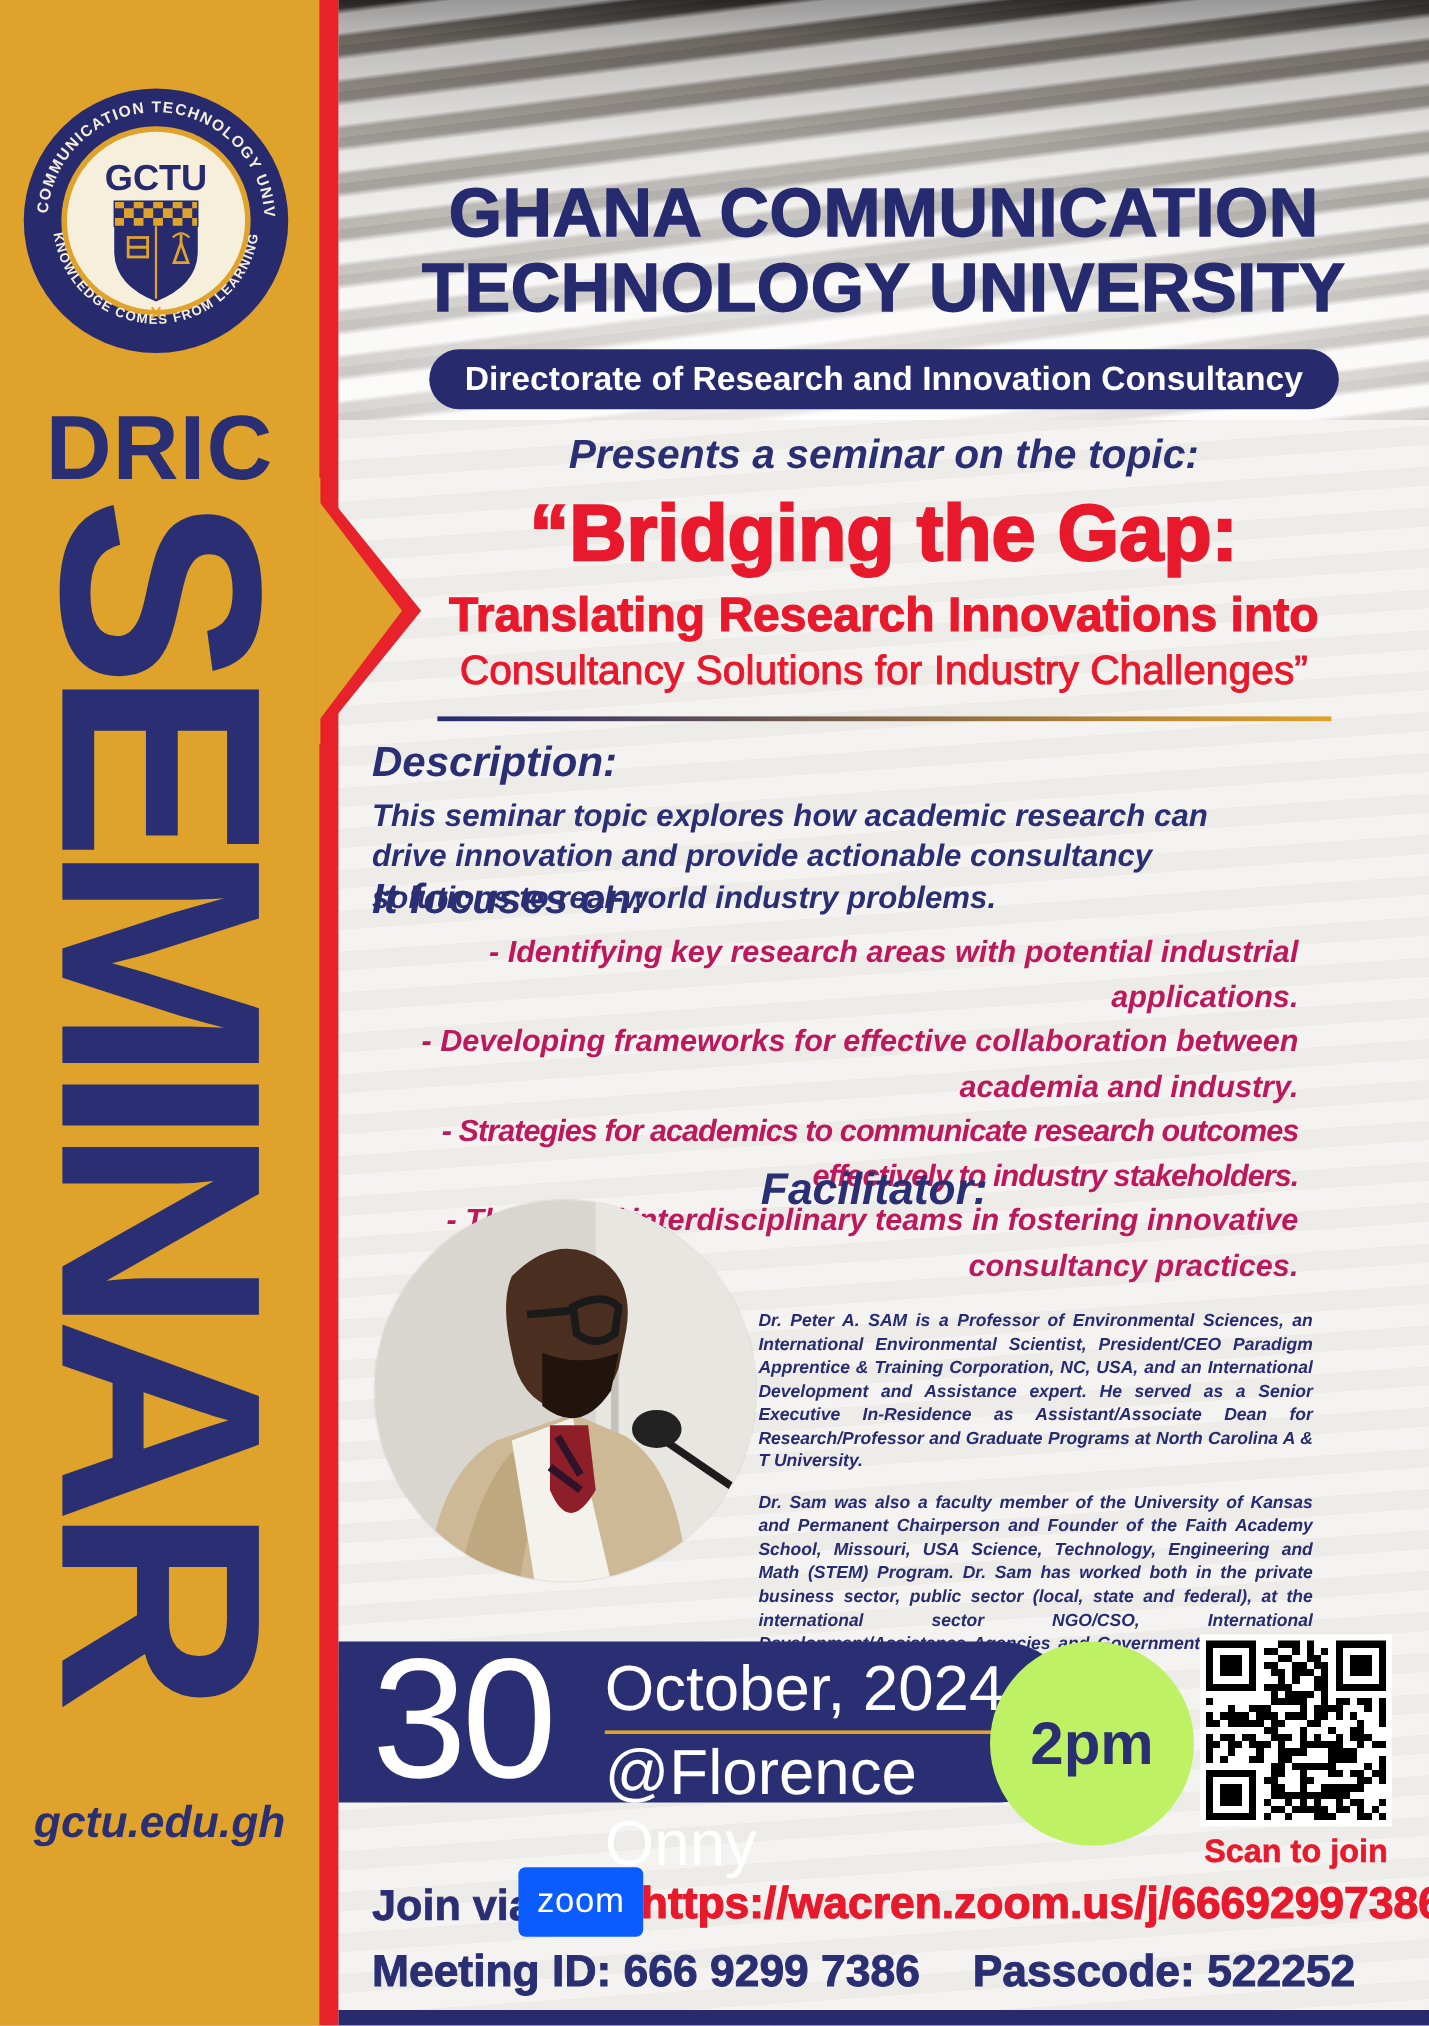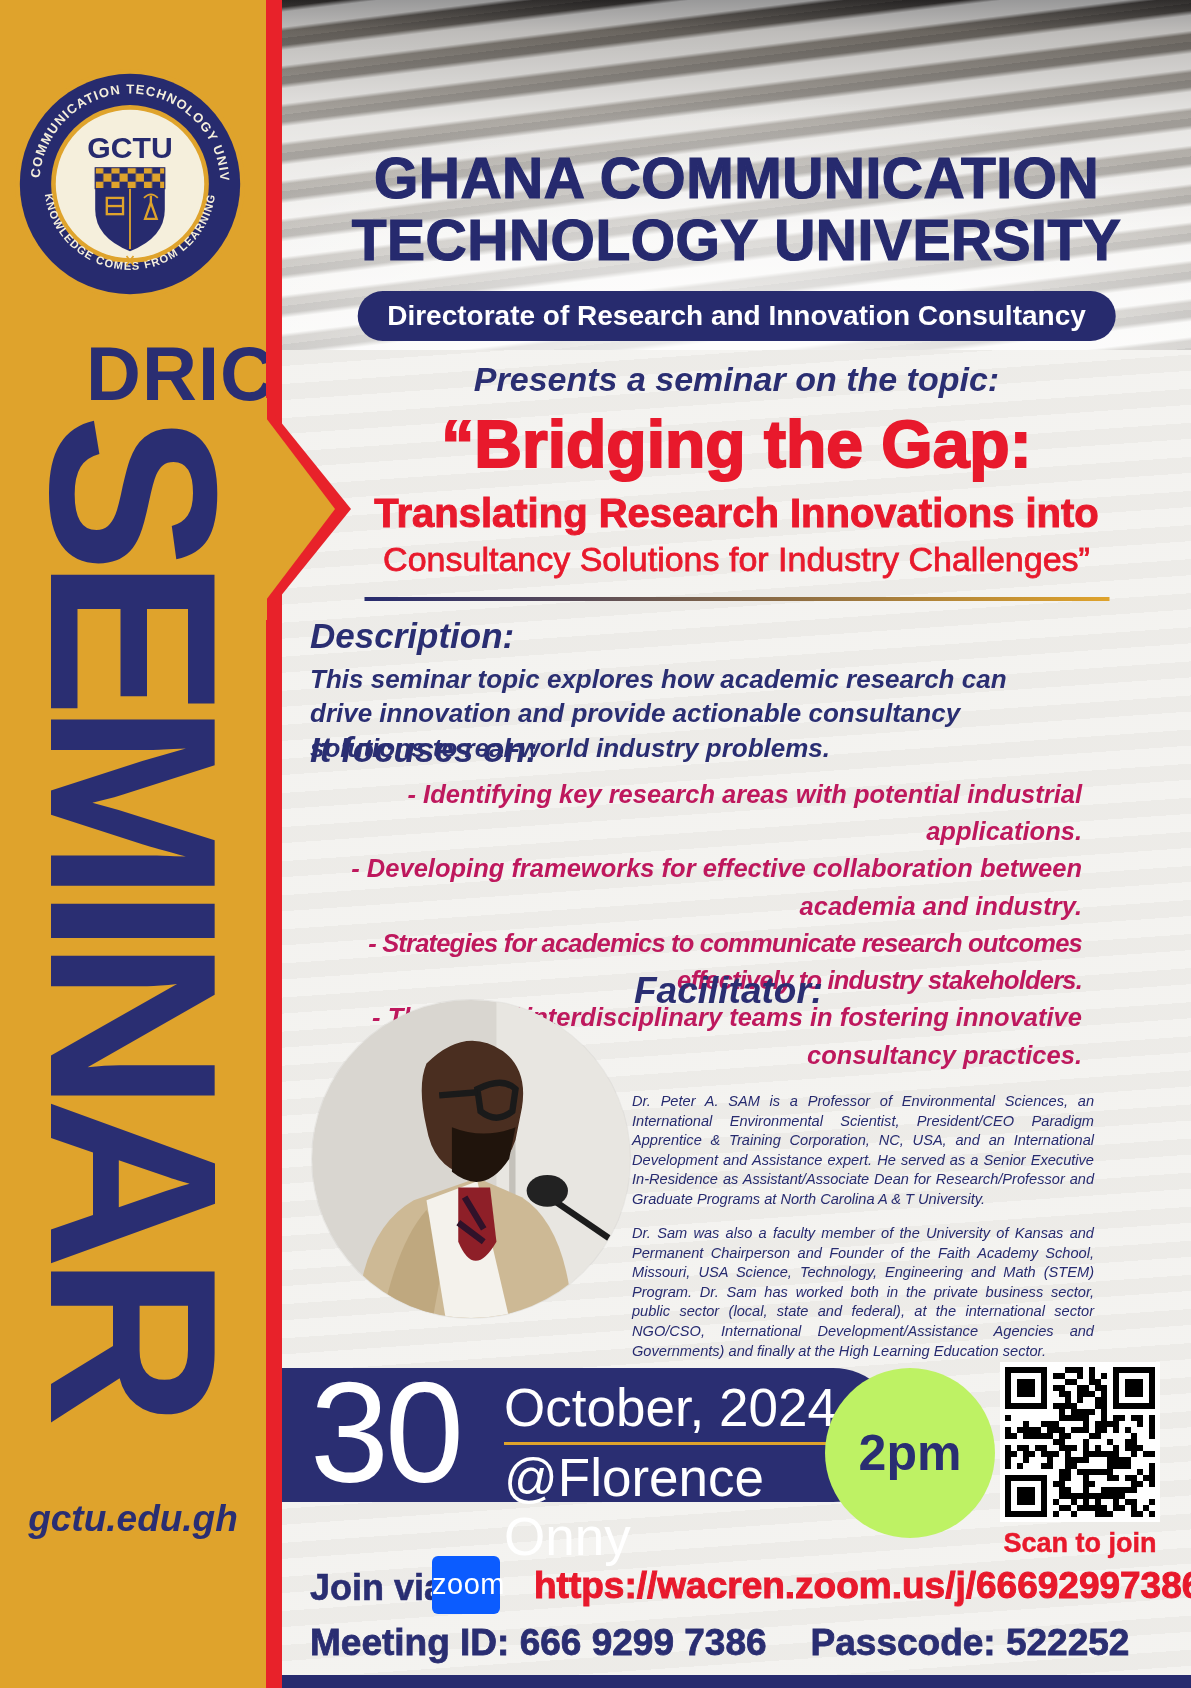--- a/index.html
+++ b/index.html
@@ -7,21 +7,21 @@
     position:relative;width:1191px;height:1688px;overflow:hidden;
     font-family:"Liberation Sans",sans-serif;background:#f3f2ef;
     margin:0 auto;
   }
   
   .sidebar{position:absolute;left:0;top:0;width:266px;height:100%;background:#DFA32C;}
   .red-stripe{position:absolute;left:266px;top:0;width:16px;height:100%;background:#E8222A;z-index:3;}
   .logo{position:absolute;left:14px;top:68px;width:232px;height:232px;}
   .dric{
     position:absolute;left:0;top:330px;width:266px;text-align:center;
-    font-size:76px;font-weight:700;color:#2A2E72;letter-spacing:1px;padding-left:48px;
+    font-size:76px;font-weight:700;color:#2A2E72;letter-spacing:1px;
   }
   .seminar-vert{
     position:absolute;left:8px;top:414px;height:1070px;width:250px;
     writing-mode:vertical-rl;text-orientation:mixed;
     font-size:238px;font-weight:700;color:#2A2E72;line-height:250px;
     letter-spacing:-14px;text-align:left;
   }
   .site{
     position:absolute;left:0;top:1498px;width:266px;text-align:center;
     font-size:37px;font-weight:700;font-style:italic;color:#2A2E72;cursor:pointer;
@@ -97,21 +97,21 @@
     color:#2A2E72;font-weight:700;font-style:italic;font-size:37px;
   }
   .fac-pill{
     position:absolute;left:348px;top:1016px;width:372px;height:56px;z-index:2;
     border-radius:28px;line-height:56px;text-align:center;
     background:linear-gradient(95deg,#2A2A6E 0%,#5a4a5e 42%,#a3793a 78%,#DFA32C 100%);
     color:#fff;font-weight:700;font-size:40px;
   }
   .bio{
     position:absolute;left:350px;top:1092px;width:462px;z-index:2;
-    color:#272B70;font-weight:400;font-style:italic;font-size:14.6px;line-height:1.34;
+    color:#272B70;font-weight:700;font-style:italic;font-size:14.6px;line-height:1.34;
     text-align:justify;
   }
   .bio p{margin:0 0 15px 0;}
   
   .banner{
     position:absolute;left:0;top:1368px;width:618px;height:134px;z-index:2;
     background:#2A2E72;border-radius:0 70px 70px 0;color:#fff;
   }
   .day{
     position:absolute;left:28px;top:-10px;font-size:142px;font-weight:400;
@@ -128,21 +128,21 @@
   }
   .qr-wrap{position:absolute;left:718px;top:1362px;width:160px;z-index:2;text-align:center;}
   .qr-box{width:150px;height:150px;background:#fff;padding:5px;display:inline-block;}
   .scan{margin-top:6px;color:#E8192C;font-weight:700;font-size:27px;-webkit-text-stroke:.5px #E8192C;}
   
   .join-label{
     position:absolute;left:28px;top:1567px;z-index:2;
     color:#2A2E72;font-weight:700;font-size:36px;-webkit-text-stroke:.6px #2A2E72;
   }
   .zoom-badge{
-    position:absolute;left:150px;top:1556px;width:68px;height:58px;z-index:2;
+    position:absolute;left:150px;top:1556px;width:104px;height:58px;z-index:2;
     background:#0B5CFF;color:#fff;border-radius:6px;text-align:center;line-height:56px;
     font-size:29px;font-weight:400;letter-spacing:.5px;cursor:pointer;
   }
   .join-url{
     position:absolute;left:252px;top:1565px;z-index:2;
     color:#E8192C;font-weight:700;font-size:37px;-webkit-text-stroke:1px #E8192C;cursor:pointer;
     text-decoration:none;
   }
   .meeting-row{
     position:absolute;left:28px;top:1622px;z-index:2;

